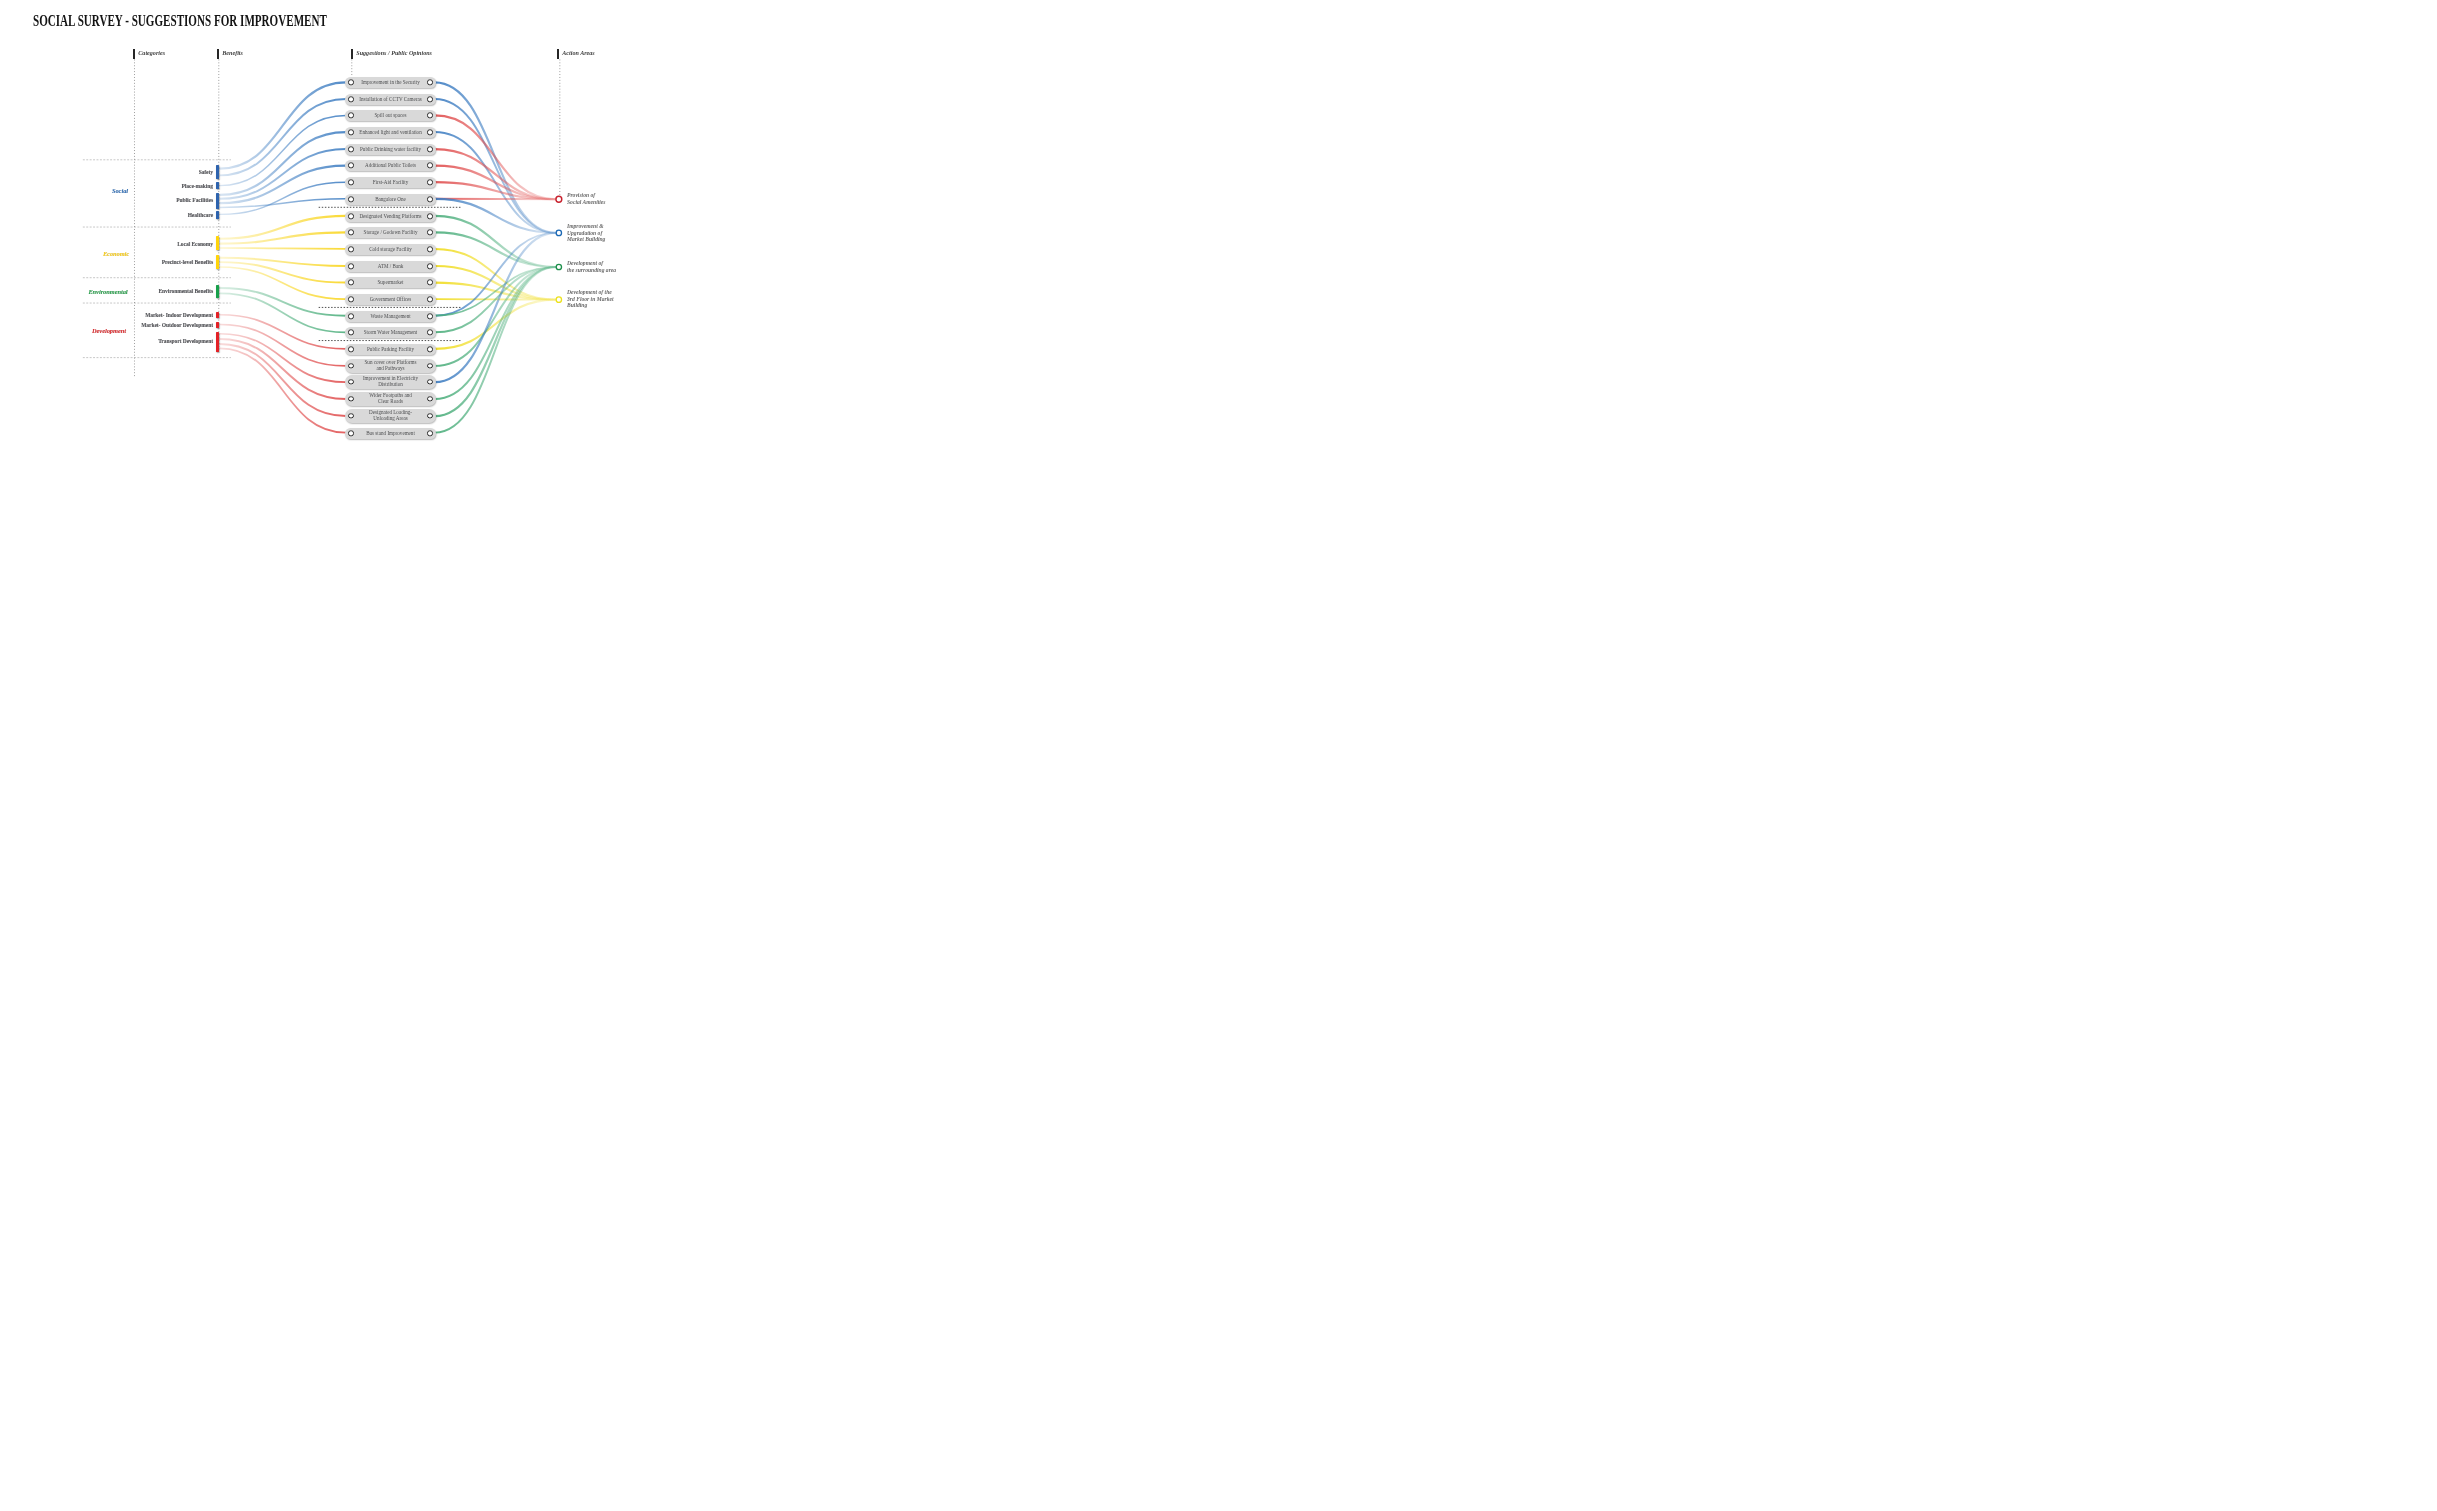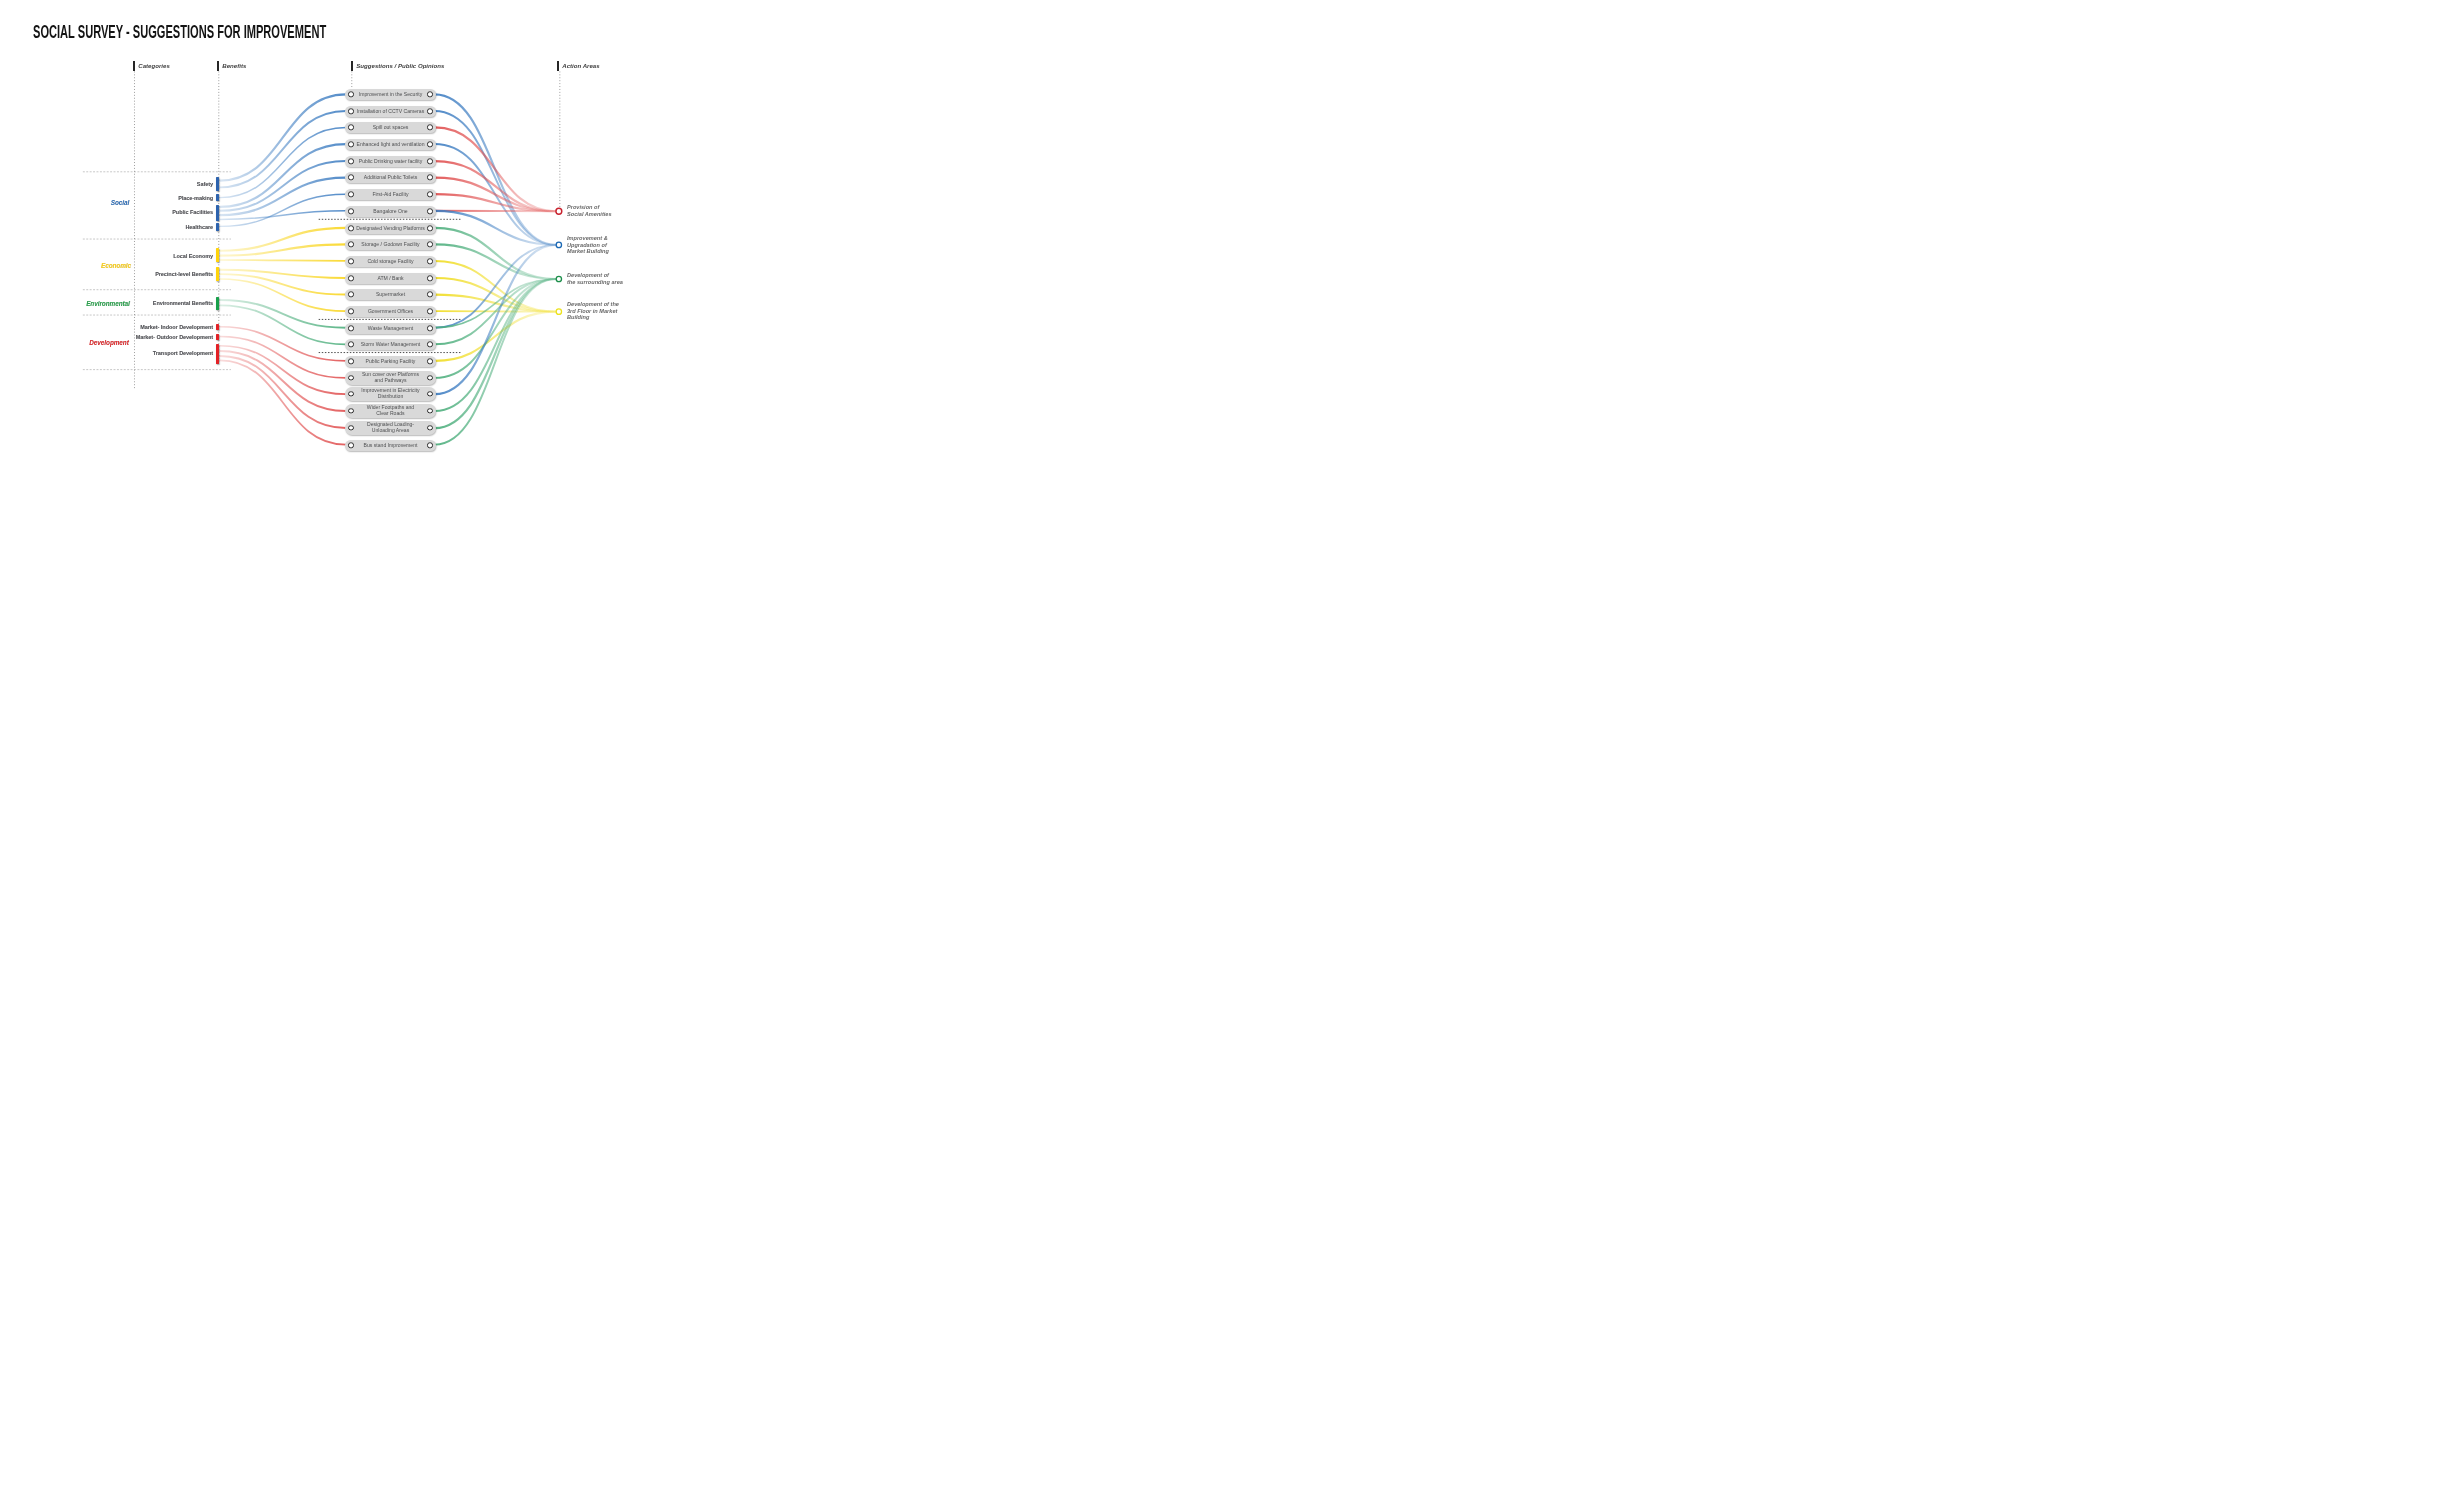--- a/index.html
+++ b/index.html
@@ -1,18 +1,18 @@
 <!DOCTYPE html>
 <html style="font-size:7.8px"><head>
 <meta charset="utf-8">
 <style>
   html,body { margin:0; padding:0; background:#ffffff; }
   #canvas {
     position:relative; width:764px; height:457px; background:#ffffff;
-    font-family:Liberation Sans, sans-serif; overflow:hidden;margin-top:12px;
+    font-family:Liberation Serif, serif; overflow:hidden;
   }
   #link-layer { position:absolute; left:0; top:0; }
 
   .title {
     position:absolute; left:33px; top:9.8px;
     font-size:17.6px; font-weight:bold; color:#141414;
     transform:scaleX(0.63); transform-origin:left top; white-space:nowrap;
   }
 
   .col-header { position:absolute; display:flex; gap:2.9px; }

